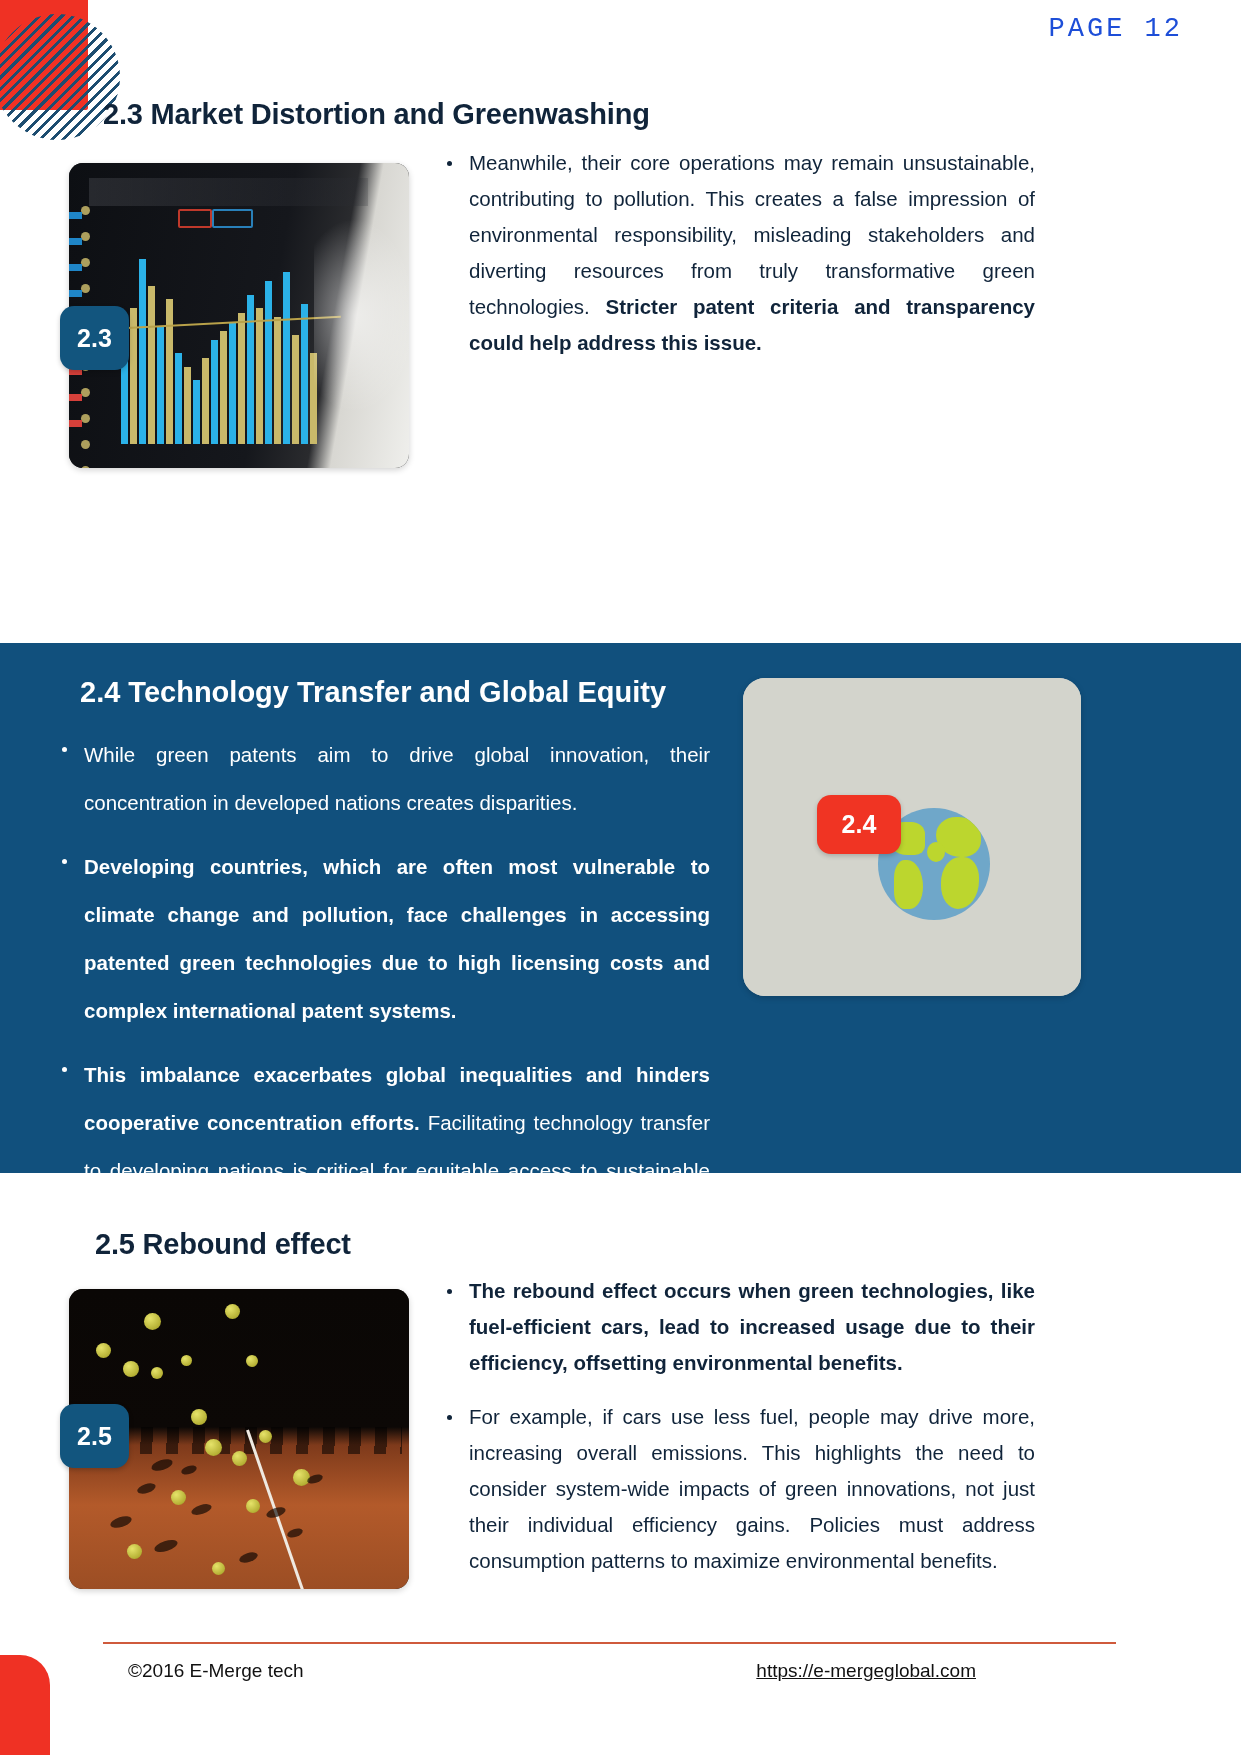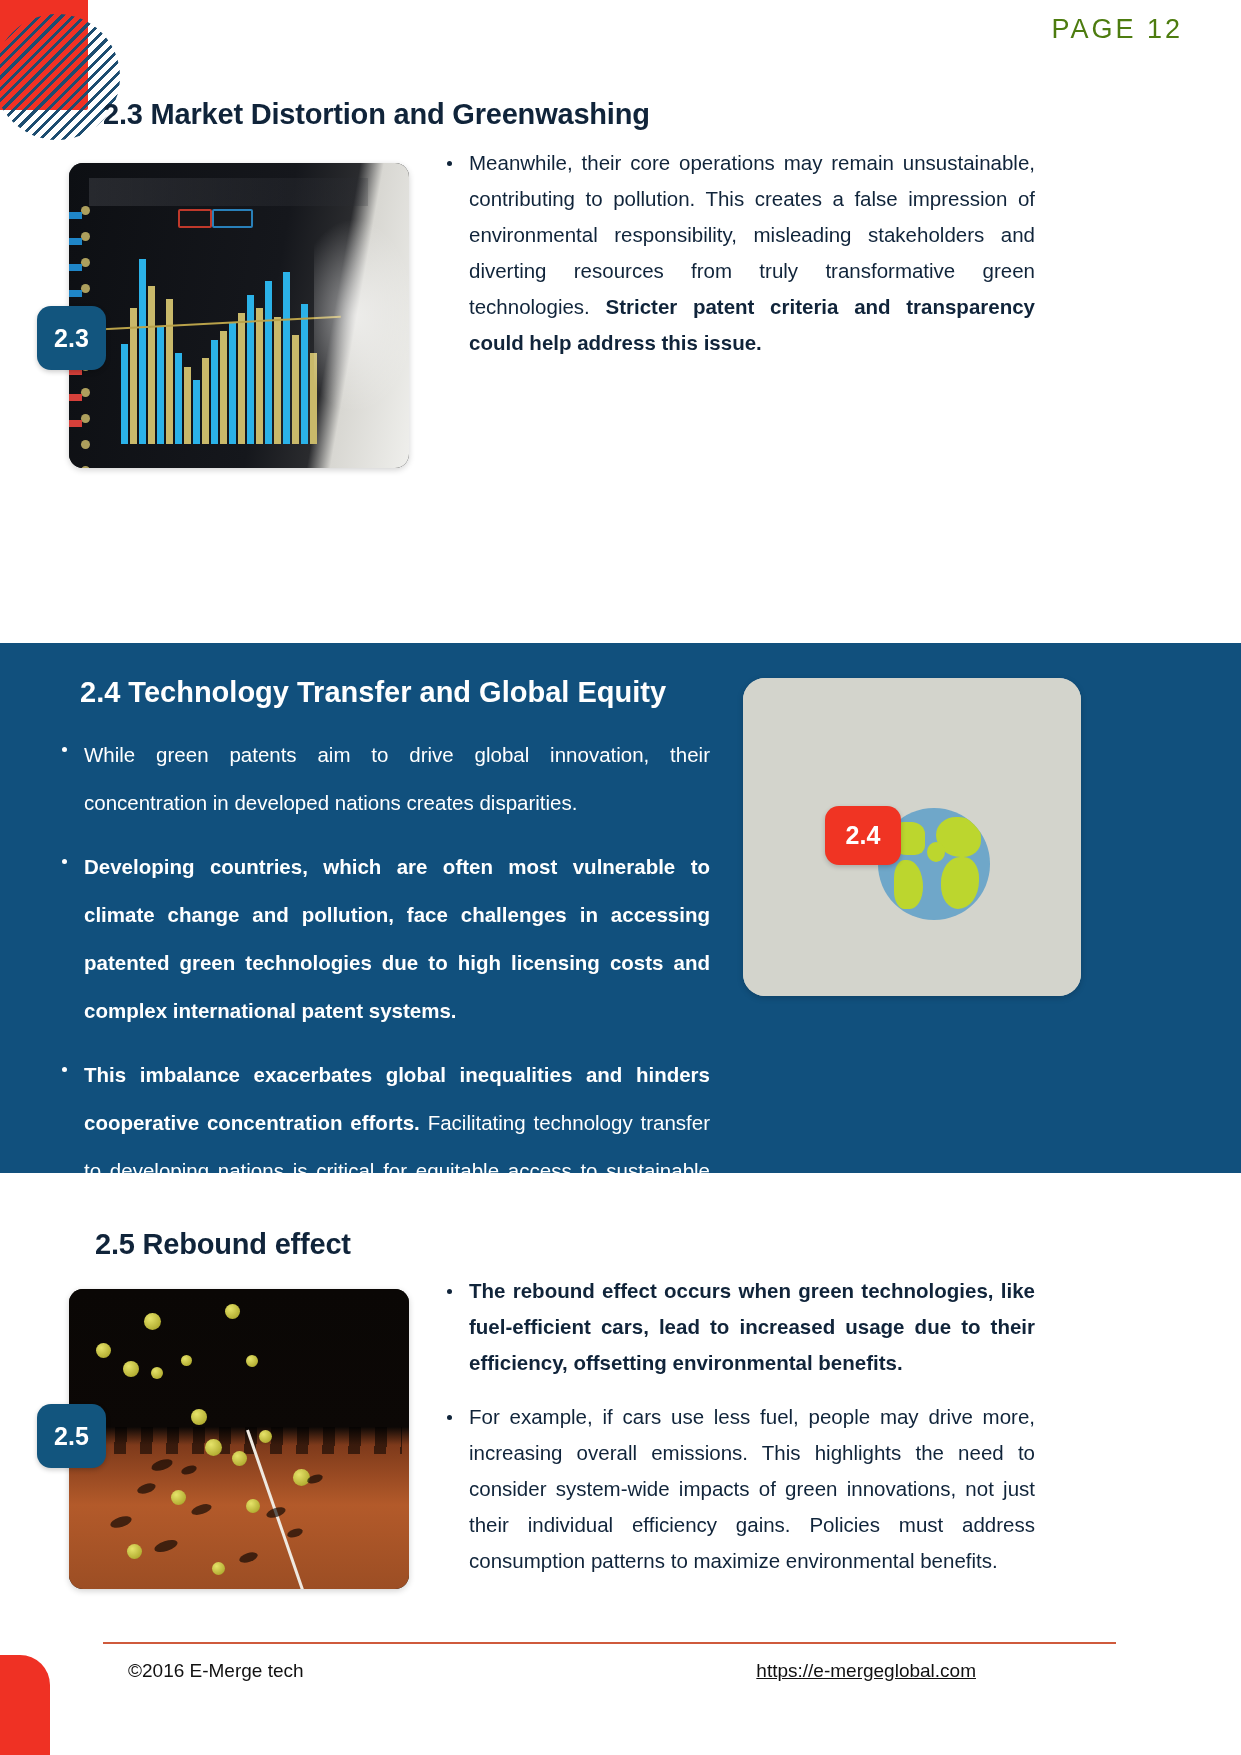--- a/index.html
+++ b/index.html
@@ -26,22 +26,22 @@
         rgba(255,255,255,0) 3px,rgba(255,255,255,0) 8px);
   }
   .corner-bl{
     position:absolute;left:0;bottom:-10px;width:50px;height:110px;
     background:#ef3124;border-top-right-radius:30px;border-bottom-right-radius:6px;
   }
 
   
   .pageno{
     position:absolute;right:58px;top:14px;
-    font-family:Liberation Sans, sans-serif;
-    font-size:27px;letter-spacing:3px;color:#4d7c0f;
+    font-family:Liberation Mono, monospace;
+    font-size:27px;letter-spacing:3px;color:#1d4ed8;
   }
 
   
   h2.sec-head{
     margin:0;font-size:29px;font-weight:bold;letter-spacing:-0.2px;
     color:#10243a;
   }
 
   
   .sec23{position:absolute;left:0;top:98px;width:1241px;}
@@ -76,20 +76,21 @@
   .candles{position:absolute;left:14%;top:18%;width:66%;height:74%;}
   .candles i{position:absolute;bottom:0;width:7px;background:#2bb2e8;}
   .candles i.g{background:#c9b96a;}
   .scr .glare{position:absolute;right:-2%;top:18%;width:30%;height:64%;
     background:radial-gradient(ellipse at 40% 50%,rgba(255,255,255,.55),rgba(255,255,255,0) 70%);}
 
   .badge{
     position:absolute;display:flex;align-items:center;justify-content:center;
     color:#fff;font-weight:bold;font-size:25px;border-radius:14px;
     box-shadow:0 2px 5px rgba(0,0,0,.2);
+    margin-left:23px;
   }
   .badge-navy{background:#12557e;}
   .badge-red{background:#f03423;}
   .b23{left:37px;top:143px;width:69px;height:64px;}
 
   .bullets{list-style:none;margin:0;padding:0;}
   .bullets li{
     position:relative;padding-left:34px;text-align:justify;
     font-size:20.5px;line-height:36px;margin-bottom:18px;
   }
@@ -118,21 +119,21 @@
   .globe{
     position:absolute;left:40%;top:41%;width:33%;height:35%;border-radius:50%;
     background:#6fa7c9;overflow:hidden;
   }
   .globe .land{position:absolute;background:#bcd62e;}
   .l1{left:8%;top:12%;width:34%;height:30%;border-radius:50% 40% 30% 60%;}
   .l2{left:14%;top:46%;width:26%;height:44%;border-radius:40% 60% 50% 40%;}
   .l3{left:52%;top:8%;width:40%;height:36%;border-radius:45% 50% 40% 55%;}
   .l4{left:56%;top:44%;width:34%;height:46%;border-radius:50% 40% 55% 45%;}
   .l5{left:44%;top:30%;width:16%;height:18%;border-radius:50%;}
-  .b24{right:340px;top:163px;width:76px;height:59px;}
+  .b24{right:340px;top:152px;width:84px;height:59px;}
 
   
   .palm{position:absolute;border-radius:40% 40% 46% 46%;}
   .fing{position:absolute;border-radius:40px;}
 
   
   .sec25{position:absolute;left:0;top:1200px;width:1241px;}
   .sec25 .head{margin-left:95px;margin-top:28px;}
   .sec25 .cols{display:flex;margin-top:28px;}
   .photo25{width:340px;height:300px;margin-left:69px;background:#120d08;}

